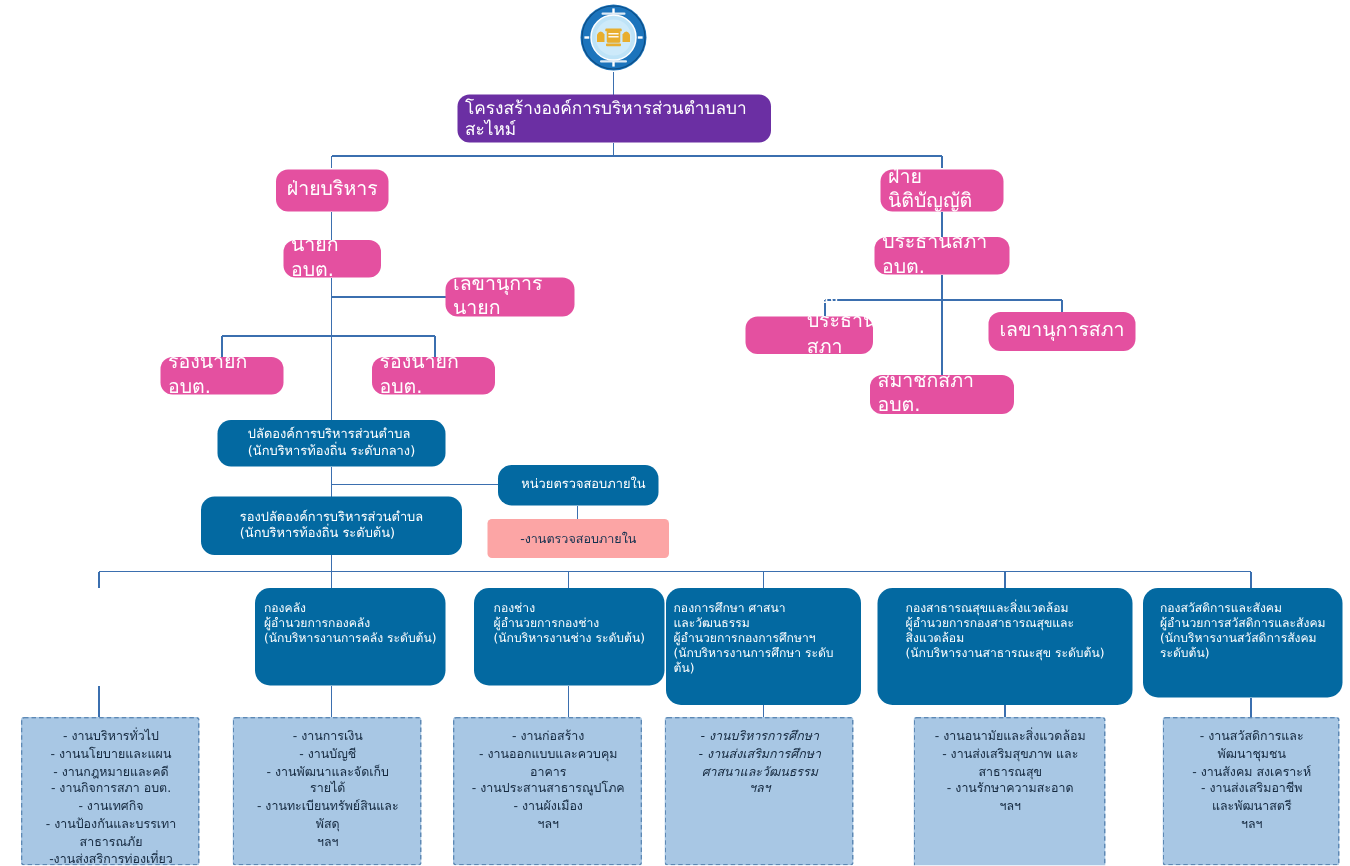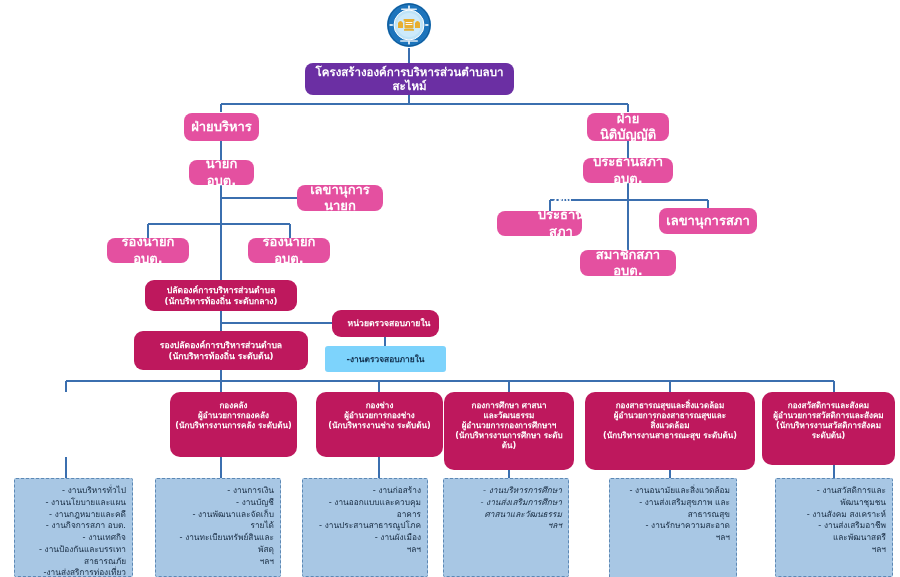--- a/index.html
+++ b/index.html
@@ -29,76 +29,74 @@
     pointer-events: none;
   }
 
   
   .node {
     position: absolute;
     box-sizing: border-box;
     display: flex;
     align-items: center;
     justify-content: center;
-    text-align: center;
     border-radius: 7px;
     line-height: 1.25;
     white-space: pre-line;
     padding: 3px 5px;
-    font-weight: bold;
   }
 
   .node.title {
     background: #6B2FA3;
     color: #ffffff;
     font-size: 11.5px;
     border-radius: 8px;
   }
 
   .node.pink {
     background: #E450A0;
     color: #ffffff;
     font-size: 13px;
     border-radius: 8px;
   }
 
   .node.blue {
-    background: #be185d;
+    background: #0369a1;
     color: #ffffff;
     font-size: 8.6px;
     border-radius: 9px;
   }
 
   .node.blue.dept {
     font-size: 8.1px;
     border-radius: 10px;
     align-items: flex-start;
     padding-top: 8px;
   }
 
   .node.lightblue {
-    background: #7dd3fc;
+    background: #fca5a5;
     color: #13314f;
     font-size: 8.4px;
     border-radius: 3px;
   }
 
   
   .leafbox {
     position: absolute;
     box-sizing: border-box;
     background: #A8C7E4;
     border: 1px dashed #5d89b5;
     border-radius: 2px;
     color: #15293f;
     font-size: 8.3px;
     line-height: 1.42;
     padding: 6px 6px 4px 7px;
     white-space: pre-line;
-    text-align: right;
+    text-align: center;
     overflow: hidden;
   }
 
   
   #emblem {
     position: absolute;
     left: 386px;
     top: 2px;
     width: 46px;
     height: 46px;

